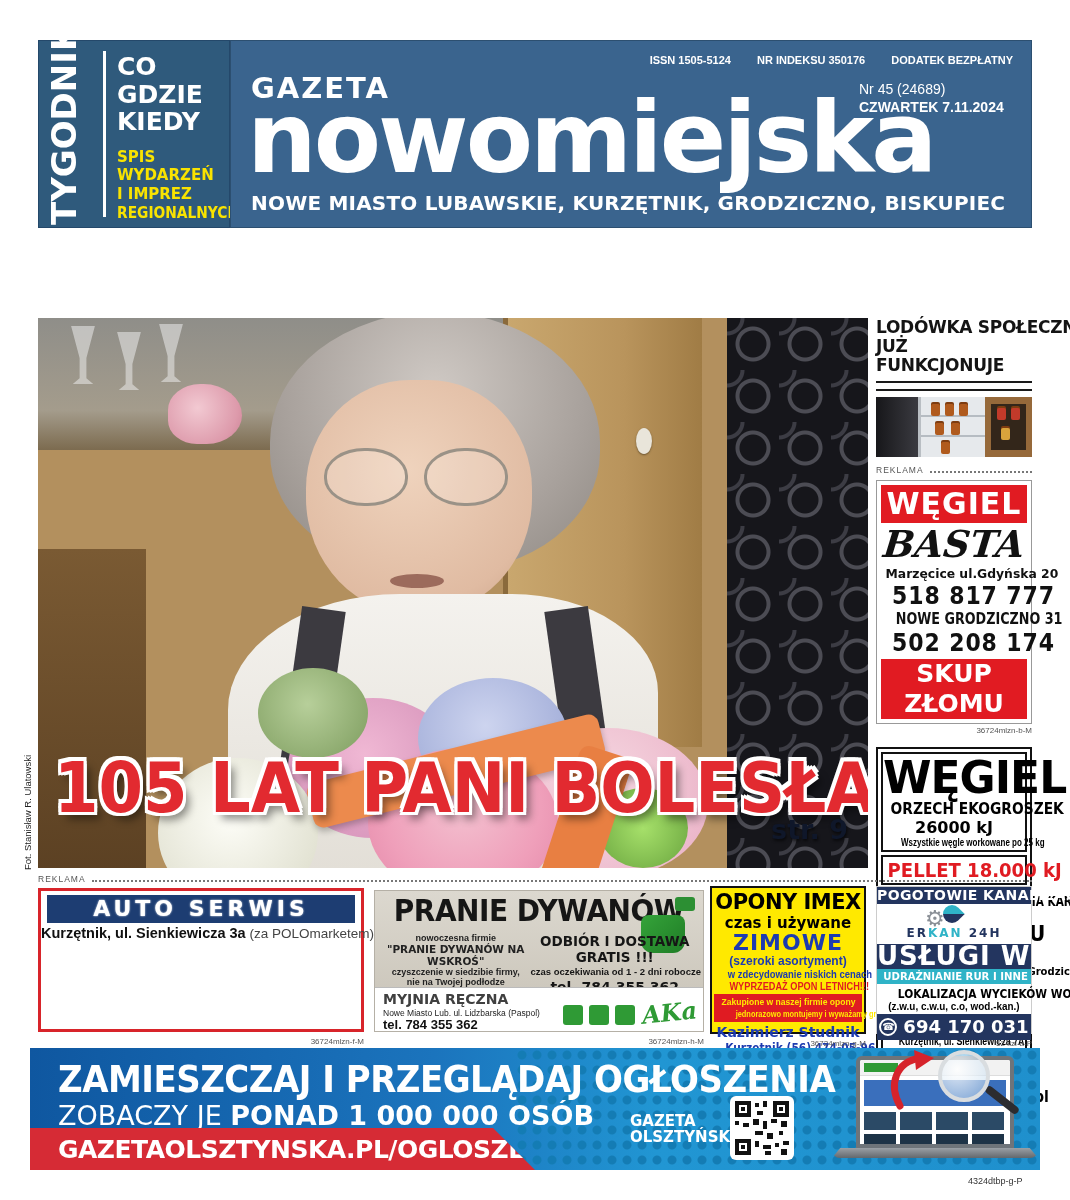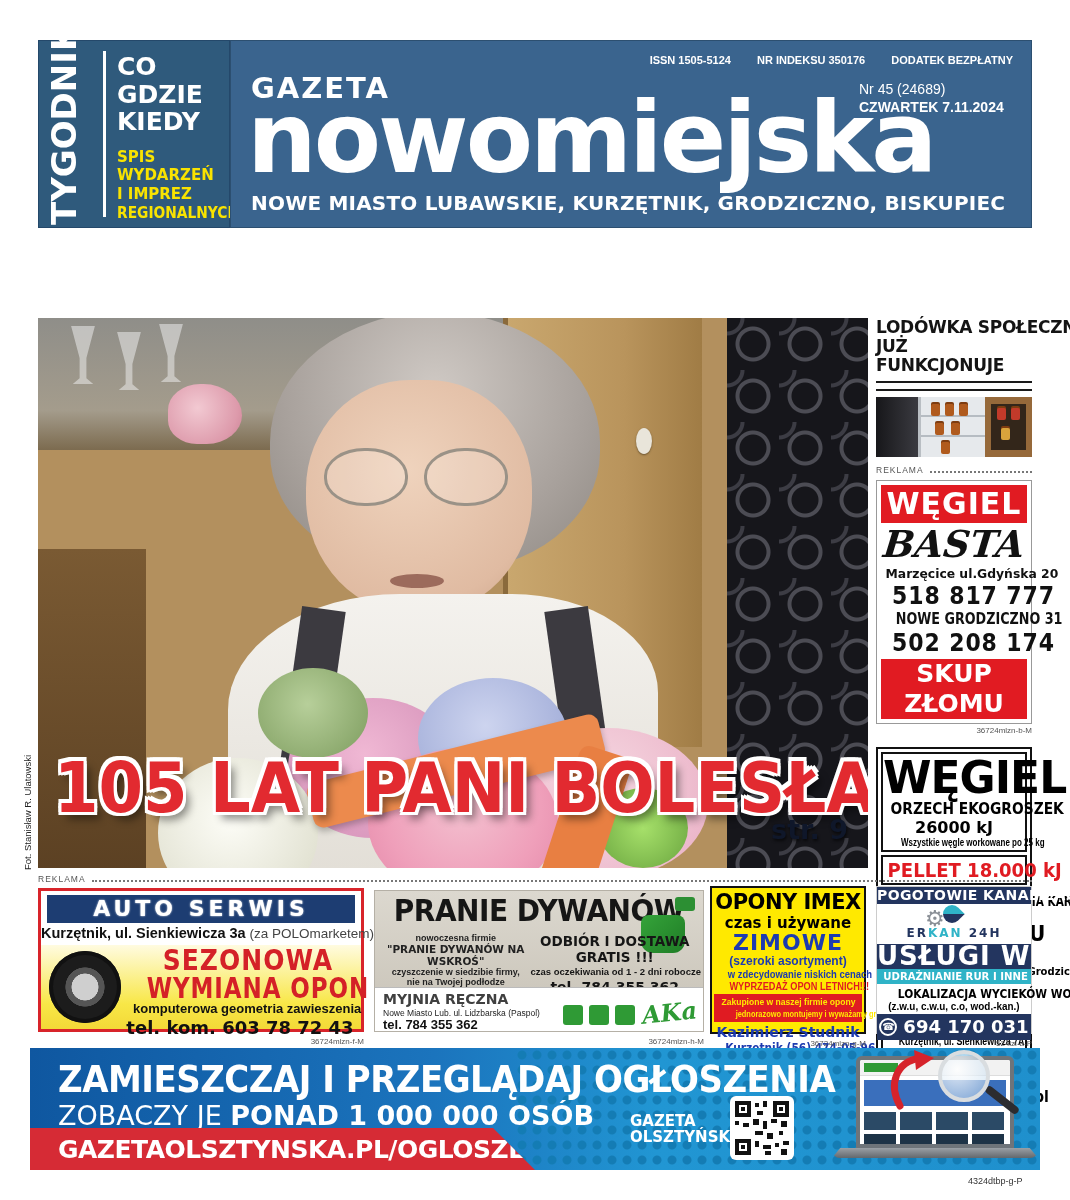--- a/index.html
+++ b/index.html
@@ -322,29 +322,20 @@
   <div class="abs reklama reklama-row">
     <span>REKLAMA</span>
     <span class="dots"></span>
   </div>
 
   <div class="abs auto">
     <div class="auto-bar">AUTO SERWIS</div>
     <div class="auto-addr nowrap">
       <b>Kurzętnik, ul. Sienkiewicza 3a</b>
       <span style="color:#444">(za POLOmarketem)</span>
-    </div>
-    <div class="auto-yellow">
-      <div class="tire"></div>
-      <div class="auto-l1">
-        <div class="nowrap">SEZONOWA</div>
-        <div class="nowrap cx" style="transform:scaleX(.92)">WYMIANA OPON</div>
-      </div>
-      <div class="auto-l3 nowrap">komputerowa geometria zawieszenia</div>
-      <div class="auto-tel nowrap">tel. kom. 603 78 72 43</div>
     </div>
   </div>
   <div class="abs adcode" style="left:268px;top:1035px;width:96px">36724mlzn-f-M</div>
 
   <div class="abs pranie">
     <div class="pr-title nowrap">PRANIE DYWANÓW</div>
     <div class="squeegee">
       <div class="sq-handle"></div>
       <div class="sq-head"></div>
     </div>

